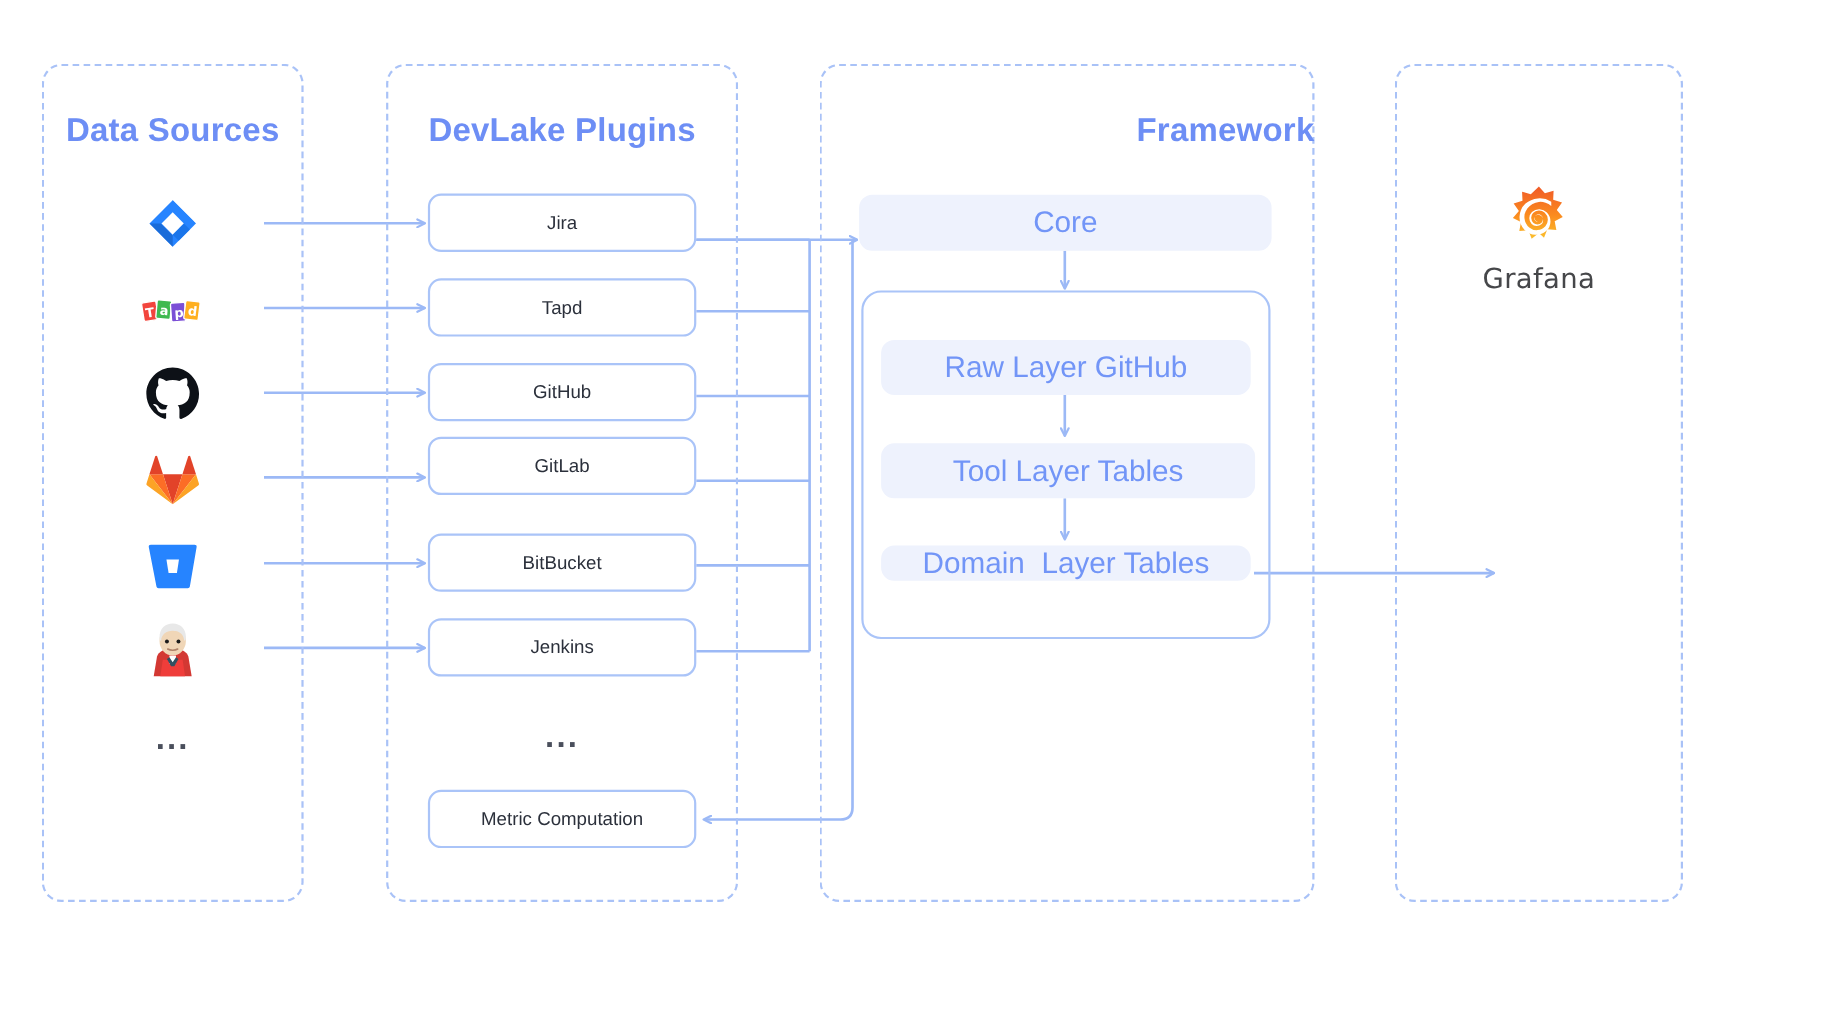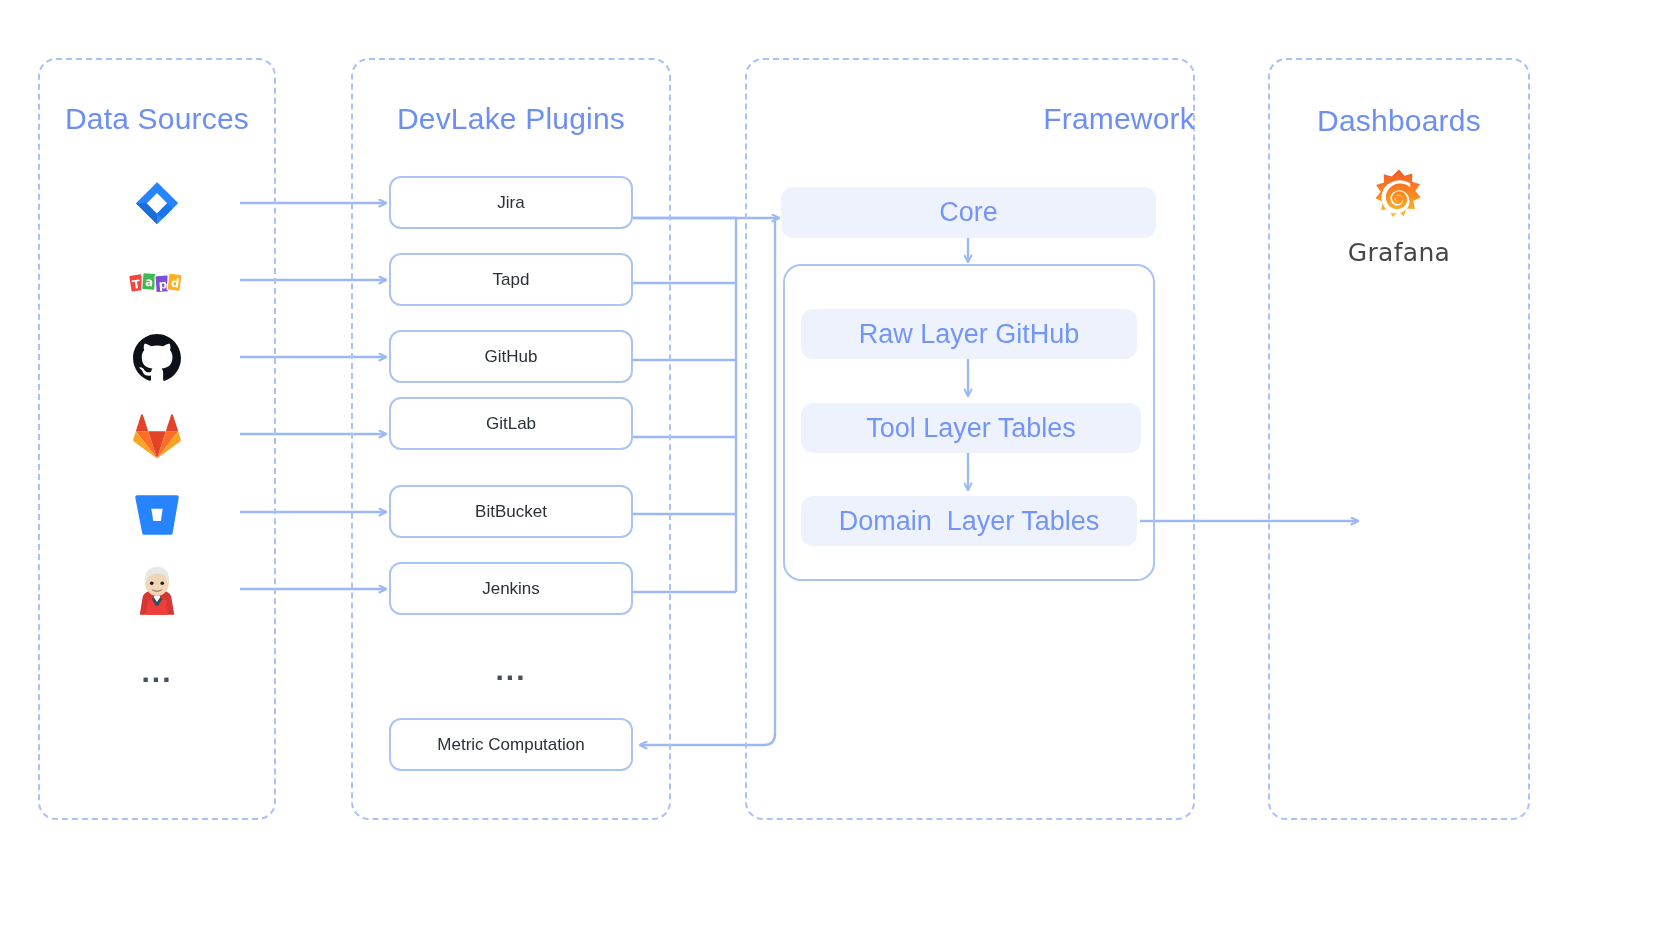--- a/index.html
+++ b/index.html
@@ -18,21 +18,21 @@
     border-radius:18px;
     box-sizing:border-box;
     background:transparent;
   }
   .col-title{
     position:absolute;
     width:100%;
     text-align:center;
     color:#6d8ef5;
     font-size:30px;
-    font-weight:normal;
+    font-weight:bold;
     letter-spacing:.2px;
   }
 
   
   .pbox{
     position:absolute;
     box-sizing:border-box;
     border:2px solid #aac4f8;
     border-radius:12px;
     background:#ffffff;
@@ -219,30 +219,29 @@
   <div class="pbox" style="left:389px;top:485px;width:244px;height:53px;">BitBucket</div>
   <div class="pbox" style="left:389px;top:562px;width:244px;height:53px;">Jenkins</div>
 
   <div class="ellipsis" style="left:389px;top:653px;width:244px;">...</div>
 
   <div class="pbox" style="left:389px;top:718px;width:244px;height:53px;">Metric Computation</div>
 
   <div class="column" style="left:745px;top:58px;width:450px;height:762px;"></div>
   <div class="col-title" style="left:745px;top:102px;width:450px;text-align:right;">Framework</div>
 
-  <div class="fpill" style="left:781px;top:177px;width:375px;height:51px;margin-top:10px;">Core</div>
+  <div class="fpill" style="left:781px;top:177px;width:375px;height:51px;">Core</div>
 
   <div class="inner-box" style="left:783px;top:264px;width:372px;height:317px;"></div>
 
   <div class="fpill" style="left:801px;top:309px;width:336px;height:50px;">Raw Layer GitHub</div>
   <div class="fpill" style="left:801px;top:403px;width:340px;height:50px;">Tool Layer Tables</div>
-  <div class="fpill" style="left:801px;top:496px;width:336px;height:50px;">Domain  Layer Tables</div>
+  <div class="fpill" style="left:801px;top:496px;width:336px;height:32px;">Domain  Layer Tables</div>
 
   <div class="column" style="left:1268px;top:58px;width:262px;height:762px;"></div>
-  <div class="col-title" style="left:1268px;top:104px;width:262px;">Dashboards</div>
 
   <div class="grafana-wrap" style="left:1268px;top:168px;width:262px;">
     <span>
       <svg viewBox="0 0 64 64" width="62" height="62" aria-hidden="true">
         <defs>
           <linearGradient id="gfgrad" x1="0" y1="0" x2="0" y2="1">
             <stop offset="0%" stop-color="#f05a28"></stop>
             <stop offset="55%" stop-color="#fb8b1e"></stop>
             <stop offset="100%" stop-color="#fbc02d"></stop>
           </linearGradient>

